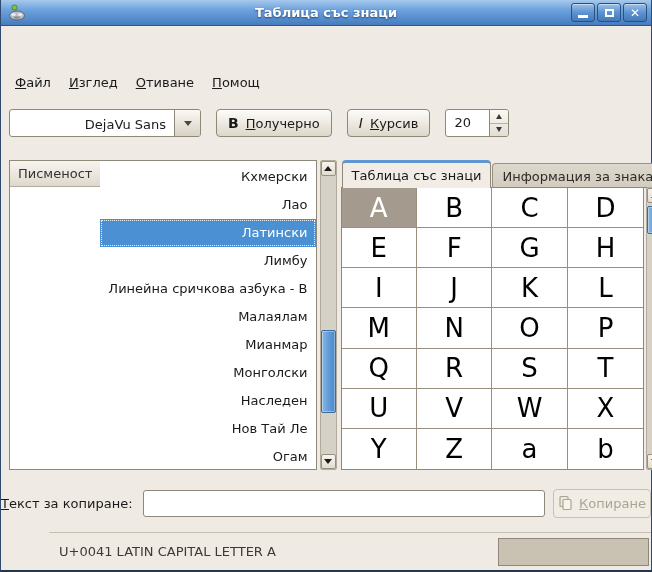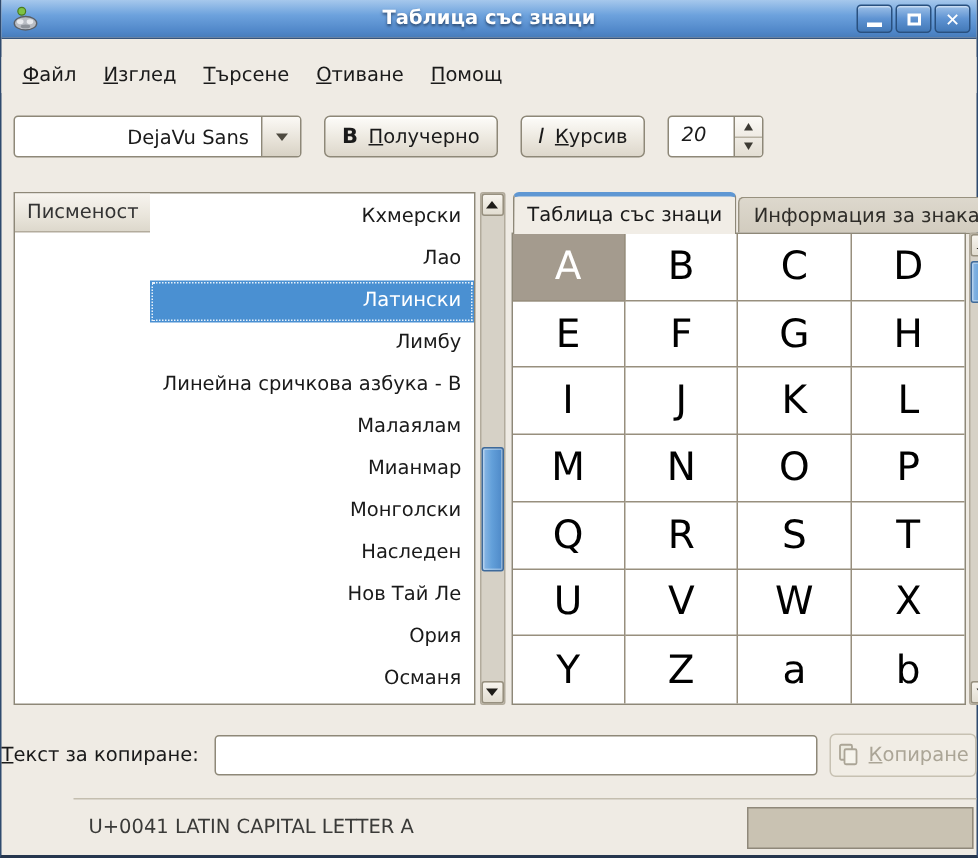--- a/index.html
+++ b/index.html
@@ -33,21 +33,21 @@
     background: linear-gradient(180deg,#9dc0e8 0%,#5e93d2 50%,#4379b8 100%);
     display: flex; align-items: center; justify-content: center;
     box-shadow: inset 0 1px 0 rgba(255,255,255,.45);
   }
   .glyph-min { width: 10px; height: 3px; background: #fff; margin-top: 8px; }
   .glyph-max { width: 9px; height: 8px; border: 2px solid #fff; }
   .glyph-close { color: #fff; font-weight: bold; font-size: 12px; line-height: 1; }
   
   .menubar {
     height: 24px; flex: 0 0 24px; display: flex; align-items: center;
-    padding: 0 6px; gap: 2px; background: #efebe4;
+    padding: 0 6px; gap: 2px; background: #efebe4; margin-top: 32px;
   }
   .menu-item { padding: 3px 8px; cursor: default; }
   .mn { text-decoration: underline; }
   
   .toolbar {
     height: 38px; flex: 0 0 38px; display: flex; align-items: center;
     padding: 2px 8px 6px; gap: 15px;
   }
   .combo {
     width: 192px; height: 28px; display: flex; background: #fff;
@@ -65,21 +65,21 @@
     border: 1px solid #8e8878; border-radius: 4px;
     background: linear-gradient(180deg,#fdfcf9 0%,#ece8df 55%,#ddd7cb 100%);
     box-shadow: inset 0 1px 0 #fff;
   }
   .bold-glyph { font-weight: bold; font-size: 14px; }
   .italic-glyph { font-style: italic; font-size: 14px; }
   .spinner {
     width: 64px; height: 28px; display: flex; background: #fff;
     border: 1px solid #8e8878; border-radius: 3px; overflow: hidden;
   }
-  .spin-value { flex: 1; padding: 5px 12px 0 8px; font-style: italic; }
+  .spin-value { flex: 1; padding: 5px 12px 0 8px; }
   .spin-btns { width: 19px; display: flex; flex-direction: column; border-left: 1px solid #8e8878;
     background: linear-gradient(180deg,#fbf9f5 0%,#e3ded3 100%); }
   .spin-up, .spin-down { flex: 1; display: flex; align-items: center; justify-content: center; }
   .spin-up { border-bottom: 1px solid #b9b3a4; }
   .tri-up { width: 0; height: 0; border-left: 3.5px solid transparent; border-right: 3.5px solid transparent; border-bottom: 5px solid #3c3a33; }
   .tri-down { width: 0; height: 0; border-left: 3.5px solid transparent; border-right: 3.5px solid transparent; border-top: 5px solid #3c3a33; }
   
   .main { flex: 1; display: flex; padding: 4px 8px 4px; gap: 4px; min-height: 0; }
   .left-pane { width: 340px; display: flex; gap: 3px; min-height: 0; }
   .list-frame {
@@ -191,21 +191,20 @@
         </div>
       <div class="win-btn">
           <span class="glyph-close">✕</span>
         </div>
     </div>
   </div>
 
   <div class="menubar">
     <span class="menu-item"><span class="mn">Ф</span><span>айл</span></span>
     <span class="menu-item"><span class="mn">И</span><span>зглед</span></span>
-    <span class="menu-item"><span class="mn">Т</span><span>ърсене</span></span>
     <span class="menu-item"><span class="mn">О</span><span>тиване</span></span>
     <span class="menu-item"><span class="mn">П</span><span>омощ</span></span>
   </div>
 
   <div class="toolbar">
     <div class="combo">
       <span class="combo-text">DejaVu Sans</span>
       <span class="combo-btn">
           <span class="arr-down"></span>
         </span>
@@ -240,20 +239,21 @@
           <div class="list-row">Кхмерски</div>
           <div class="list-row">Лао</div>
           <div class="list-row selected">Латински</div>
           <div class="list-row">Лимбу</div>
           <div class="list-row">Линейна сричкова азбука - В</div>
           <div class="list-row">Малаялам</div>
           <div class="list-row">Мианмар</div>
           <div class="list-row">Монголски</div>
           <div class="list-row">Наследен</div>
           <div class="list-row">Нов Тай Ле</div>
+          <div class="list-row">Огам</div>
           <div class="list-row">Ория</div>
           <div class="list-row">Османя</div>
         </div>
       </div>
       <div class="vscroll">
         <div class="scroll-btn">
             <span class="s-tri-up"></span>
           </div>
         <div class="scroll-trough">
           <div class="scroll-thumb" style="top:154px; height:83px;"></div>

